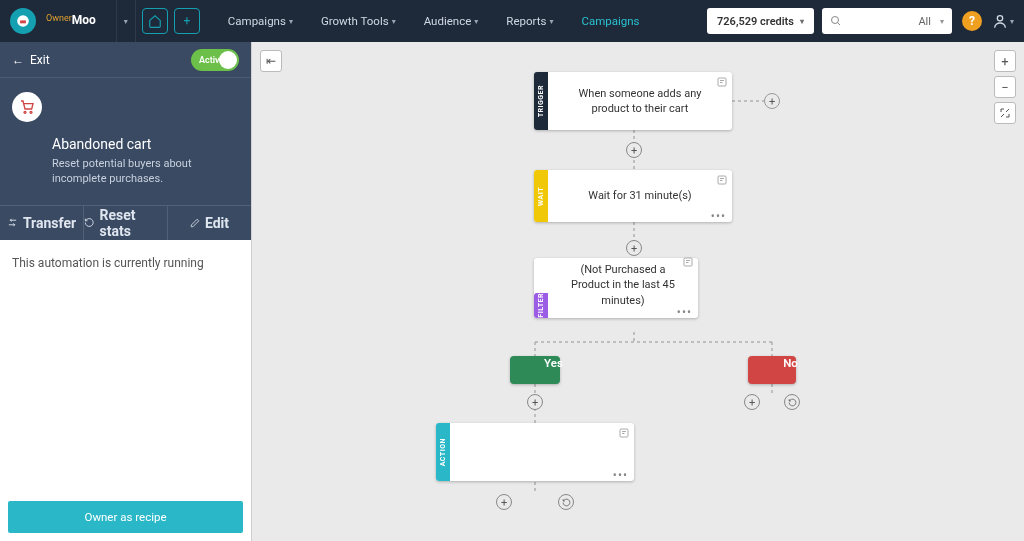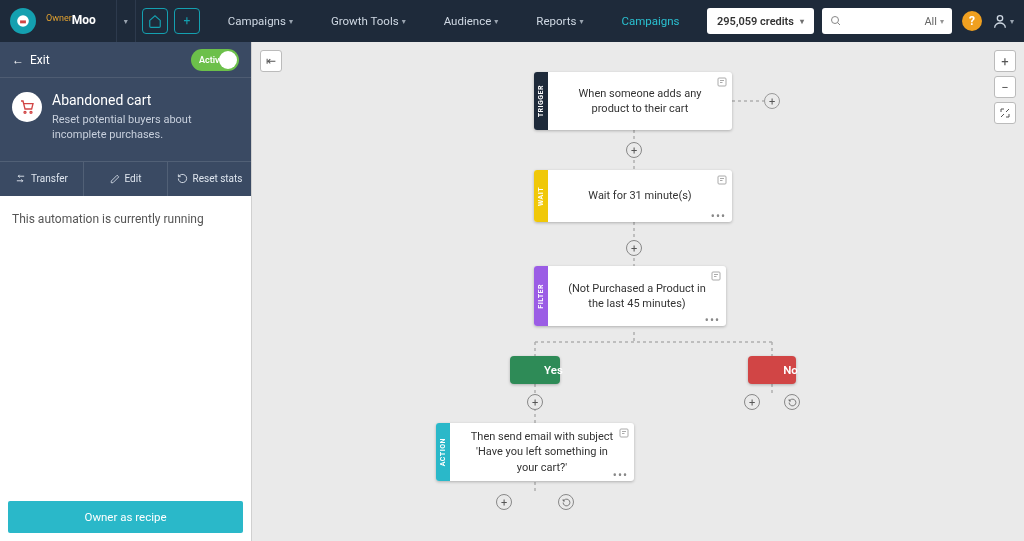--- a/index.html
+++ b/index.html
@@ -26,45 +26,45 @@
 
   
   .topnav{height:42px;background:var(--navy);display:flex;align-items:center;padding:0 10px;color:#cfd8e3;font-size:12px;}
   .brand-circle{width:26px;height:26px;border-radius:50%;background:var(--teal);display:flex;align-items:center;justify-content:center;margin-right:10px;}
   .brand-circle svg{width:14px;height:14px;}
   .owner-block{display:flex;flex-direction:row;line-height:1.1;margin-right:20px;}
   .owner-label{font-size:9px;color:#e0a030;}
   .owner-name{font-size:12px;font-weight:700;color:#fff;}
   .nav-sq{width:26px;height:26px;border:1px solid var(--teal);border-radius:4px;display:flex;align-items:center;justify-content:center;margin-left:6px;color:var(--teal);}
   .nav-chevron{width:20px;height:42px;display:flex;align-items:center;justify-content:center;color:#cfd8e3;border-left:1px solid #2d3a4d;border-right:1px solid #2d3a4d;}
-  .nav-menu{display:flex;align-items:center;gap:18px;margin-left:18px;}
+  .nav-menu{display:flex;align-items:center;gap:8px;margin-left:18px;}
   .nav-item{padding:0 10px;height:42px;display:flex;align-items:center;gap:3px;cursor:pointer;font-size:11.5px;}
   .nav-item.active{color:var(--teal-light);}
   .chev{font-size:8px;opacity:.7;}
   .spacer{flex:1;}
   .credits{background:#fff;color:#333;border-radius:3px;height:26px;padding:0 10px;display:flex;align-items:center;font-size:11px;font-weight:600;gap:6px;}
   .search{background:#fff;border-radius:3px;height:26px;margin-left:8px;display:flex;align-items:center;padding:0 8px;width:130px;font-size:11px;color:#666;justify-content:space-between;}
   .help-circle{width:20px;height:20px;border-radius:50%;background:#f0a020;color:#fff;font-weight:700;font-size:12px;display:flex;align-items:center;justify-content:center;margin-left:10px;}
   .user-ico{margin-left:10px;color:#cfd8e3;display:flex;align-items:center;gap:2px;}
 
   
   .main{display:flex;height:calc(541px - 42px);}
   .side{width:252px;background:#fff;display:flex;flex-direction:column;border-right:1px solid #d0d0d0;}
   .side-top{background:var(--panel);color:#fff;}
   .exit-row{height:36px;display:flex;align-items:center;justify-content:space-between;padding:0 12px;border-bottom:1px solid rgba(255,255,255,.1);}
   .exit-btn{display:flex;align-items:center;gap:6px;font-size:12px;}
   .toggle{width:48px;height:22px;background:#6cc04a;border-radius:11px;position:relative;display:flex;align-items:center;padding-left:8px;font-size:9px;color:#fff;font-weight:600;}
   .toggle .knob{position:absolute;right:2px;width:18px;height:18px;border-radius:50%;background:#fff;}
   .title-block{padding:14px 12px 18px 12px;display:flex;gap:10px;}
   .title-icon{width:30px;height:30px;border-radius:50%;background:#fff;display:flex;align-items:center;justify-content:center;flex-shrink:0;}
   .title-icon svg{width:16px;height:16px;}
-  .flow-title{font-size:14px;font-weight:400;color:#fff;margin-bottom:4px;}
+  .flow-title{font-size:14px;font-weight:400;color:#fff;margin-bottom:4px;margin-top:44px;}
   .flow-sub{font-size:11px;color:#c8d0dd;line-height:1.4;}
   .actions-row{display:flex;border-top:1px solid rgba(255,255,255,.12);}
-  .act{flex:1;height:34px;display:flex;align-items:center;justify-content:center;gap:5px;font-size:10px;color:#dfe6ef;border-right:1px solid rgba(255,255,255,.12);cursor:pointer;}
+  .act{flex:1;height:34px;display:flex;align-items:center;justify-content:center;gap:5px;font-size:14px;color:#dfe6ef;border-right:1px solid rgba(255,255,255,.12);cursor:pointer;font-weight:bold;}
   .act:last-child{border-right:none;}
   .status-text{padding:16px 12px;font-size:12px;color:#555;}
   .save-recipe{margin:auto 8px 8px 8px;height:32px;background:#2ab8c9;color:#fff;font-size:11.5px;display:flex;align-items:center;justify-content:center;border-radius:2px;cursor:pointer;}
 
   
   .canvas{flex:1;position:relative;background:#eaeaea;overflow:hidden;}
   .canvas-tl{position:absolute;top:8px;left:8px;width:22px;height:22px;border:1px solid #bbb;background:#fff;border-radius:3px;display:flex;align-items:center;justify-content:center;font-size:12px;color:#555;}
   .zoom-stack{position:absolute;top:8px;right:8px;display:flex;flex-direction:column;gap:4px;}
   .zoom-btn{width:22px;height:22px;border:1px solid #bbb;background:#fff;border-radius:3px;display:flex;align-items:center;justify-content:center;font-size:13px;color:#555;}
 
@@ -72,21 +72,21 @@
   .lines{position:absolute;inset:0;width:100%;height:100%;}
 
   
   .node{position:absolute;background:#ffffff;border-radius:3px;box-shadow:0 1px 3px rgba(0,0,0,.25);display:flex;}
   .node .tag{width:14px;border-radius:3px 0 0 3px;display:flex;align-items:center;justify-content:center;}
   .node .tag span{writing-mode:vertical-rl;transform:rotate(180deg);font-size:7px;font-weight:700;color:#fff;letter-spacing:.5px;}
   .node .body{flex:1;padding:10px 18px;font-size:11px;color:#333;text-align:center;position:relative;display:flex;align-items:center;justify-content:center;line-height:1.4;}
   .node .corner{position:absolute;top:4px;right:4px;width:12px;height:12px;color:#aaa;}
   .node .dots{position:absolute;bottom:3px;right:6px;font-size:12px;color:#888;letter-spacing:1px;line-height:.5;}
 
-  .pill{position:absolute;border-radius:4px;color:#fff;font-size:11.5px;font-weight:600;display:flex;align-items:center;justify-content:center;box-shadow:0 1px 3px rgba(0,0,0,.25);padding-left:37px;}
+  .pill{position:absolute;border-radius:4px;color:#fff;font-size:11.5px;font-weight:600;display:flex;justify-content:center;box-shadow:0 1px 3px rgba(0,0,0,.25);padding-left:37px;}
   .yes{background:var(--green-dark);}
   .no{background:var(--red);}
 
   .plus-circle{position:absolute;width:16px;height:16px;border:1.5px solid #888;border-radius:50%;background:#eaeaea;display:flex;align-items:center;justify-content:center;font-size:11px;color:#555;line-height:1;}
   .refresh-circle{position:absolute;width:16px;height:16px;border:1.5px solid #888;border-radius:50%;background:#eaeaea;display:flex;align-items:center;justify-content:center;}
   .refresh-circle svg{width:9px;height:9px;}
 
   .side-plus{position:absolute;width:16px;height:16px;border:1.5px solid #999;border-radius:50%;background:#eaeaea;display:flex;align-items:center;justify-content:center;font-size:11px;color:#555;}
 </style>
 </head>
@@ -133,29 +133,29 @@
         <span class="chev">▾</span>
       </div>
     <div class="nav-item active">
         <span>Campaigns</span>
       </div>
   </div>
 
   <div class="spacer"></div>
 
   <div class="credits">
-    <span>295,059 credits</span>
+    <span>726,529 credits</span>
     <span class="chev">▾</span>
   </div>
   <div class="search">
     <svg width="12" height="12" viewBox="0 0 24 24" fill="none" stroke="#888" stroke-width="2">
         <circle cx="10" cy="10" r="7"></circle>
         <line x1="20" y1="20" x2="15" y2="15"></line>
       </svg>
-    <span style="display:flex;align-items:center;gap:3px;">
+    <span style="display:flex;align-items:center;gap:9px;">
         <span>All</span>
         <span class="chev">▾</span>
       </span>
   </div>
   <div class="help-circle">
       <span>?</span>
     </div>
   <div class="user-ico">
     <svg width="16" height="16" viewBox="0 0 24 24" fill="none" stroke="currentColor" stroke-width="2">
         <circle cx="12" cy="8" r="4"></circle>
@@ -193,32 +193,32 @@
         </div>
       </div>
       <div class="actions-row">
         <div class="act">
           <svg width="11" height="11" viewBox="0 0 24 24" fill="none" stroke="currentColor" stroke-width="2">
               <path d="M7 7h13M7 7l3-3M7 7l3 3M17 17H4m13 0l-3 3m3-3l-3-3"></path>
             </svg>
           <span>Transfer</span>
         </div>
         <div class="act">
-          <svg width="10" height="10" viewBox="0 0 24 24" fill="none" stroke="currentColor" stroke-width="2">
-              <path d="M17 3l4 4L7 21H3v-4z"></path>
-            </svg>
-          <span>Edit</span>
-        </div>
-        <div class="act">
           <svg width="11" height="11" viewBox="0 0 24 24" fill="none" stroke="currentColor" stroke-width="2">
               <path d="M3 12a9 9 0 1 0 3-6.7L3 8"></path>
               <path d="M3 3v5h5"></path>
             </svg>
           <span>Reset stats</span>
         </div>
+        <div class="act">
+          <svg width="10" height="10" viewBox="0 0 24 24" fill="none" stroke="currentColor" stroke-width="2">
+              <path d="M17 3l4 4L7 21H3v-4z"></path>
+            </svg>
+          <span>Edit</span>
+        </div>
       </div>
     </div>
     <div class="status-text">This automation is currently running</div>
     <div class="save-recipe">
         <span>Owner as recipe</span>
       </div>
   </div>
 
   <div class="canvas">
     <div class="canvas-tl">
@@ -285,21 +285,21 @@
             <rect x="4" y="4" width="16" height="16" rx="2"></rect>
             <path d="M8 9h8M8 13h5"></path>
           </svg>
         <span>Wait for 31 minute(s)</span>
         <span class="dots">•••</span>
       </div>
     </div>
 
     <div class="plus-circle" style="left:374px;top:198px;">+</div>
 
-    <div class="node" style="left:282px;top:224px;width:192px;height:60px;">
+    <div class="node" style="left:282px;top:216px;width:164px;height:60px;align-items:flex-end;">
       <div class="tag" style="background:#9b5de5;">
           <span>FILTER</span>
         </div>
       <div class="body">
         <svg class="corner" viewBox="0 0 24 24" fill="none" stroke="currentColor" stroke-width="2">
             <rect x="4" y="4" width="16" height="16" rx="2"></rect>
             <path d="M8 9h8M8 13h5"></path>
           </svg>
         <span>(Not Purchased a Product in the last 45 minutes)</span>
         <span class="dots">•••</span>
@@ -326,21 +326,20 @@
 
     <div class="node" style="left:184px;top:381px;width:198px;height:58px;">
       <div class="tag" style="background:#2ab8c9;">
           <span>ACTION</span>
         </div>
       <div class="body">
         <svg class="corner" viewBox="0 0 24 24" fill="none" stroke="currentColor" stroke-width="2">
             <rect x="4" y="4" width="16" height="16" rx="2"></rect>
             <path d="M8 9h8M8 13h5"></path>
           </svg>
-        <span>Then send email with subject 'Have you left something in your cart?'</span>
         <span class="dots">•••</span>
       </div>
     </div>
 
     <div class="plus-circle" style="left:244px;top:452px;">+</div>
     <div class="refresh-circle" style="left:306px;top:452px;">
       <svg viewBox="0 0 24 24" fill="none" stroke="#555" stroke-width="2">
           <path d="M3 12a9 9 0 1 0 3-6.7L3 8"></path>
           <path d="M3 3v5h5"></path>
         </svg>

